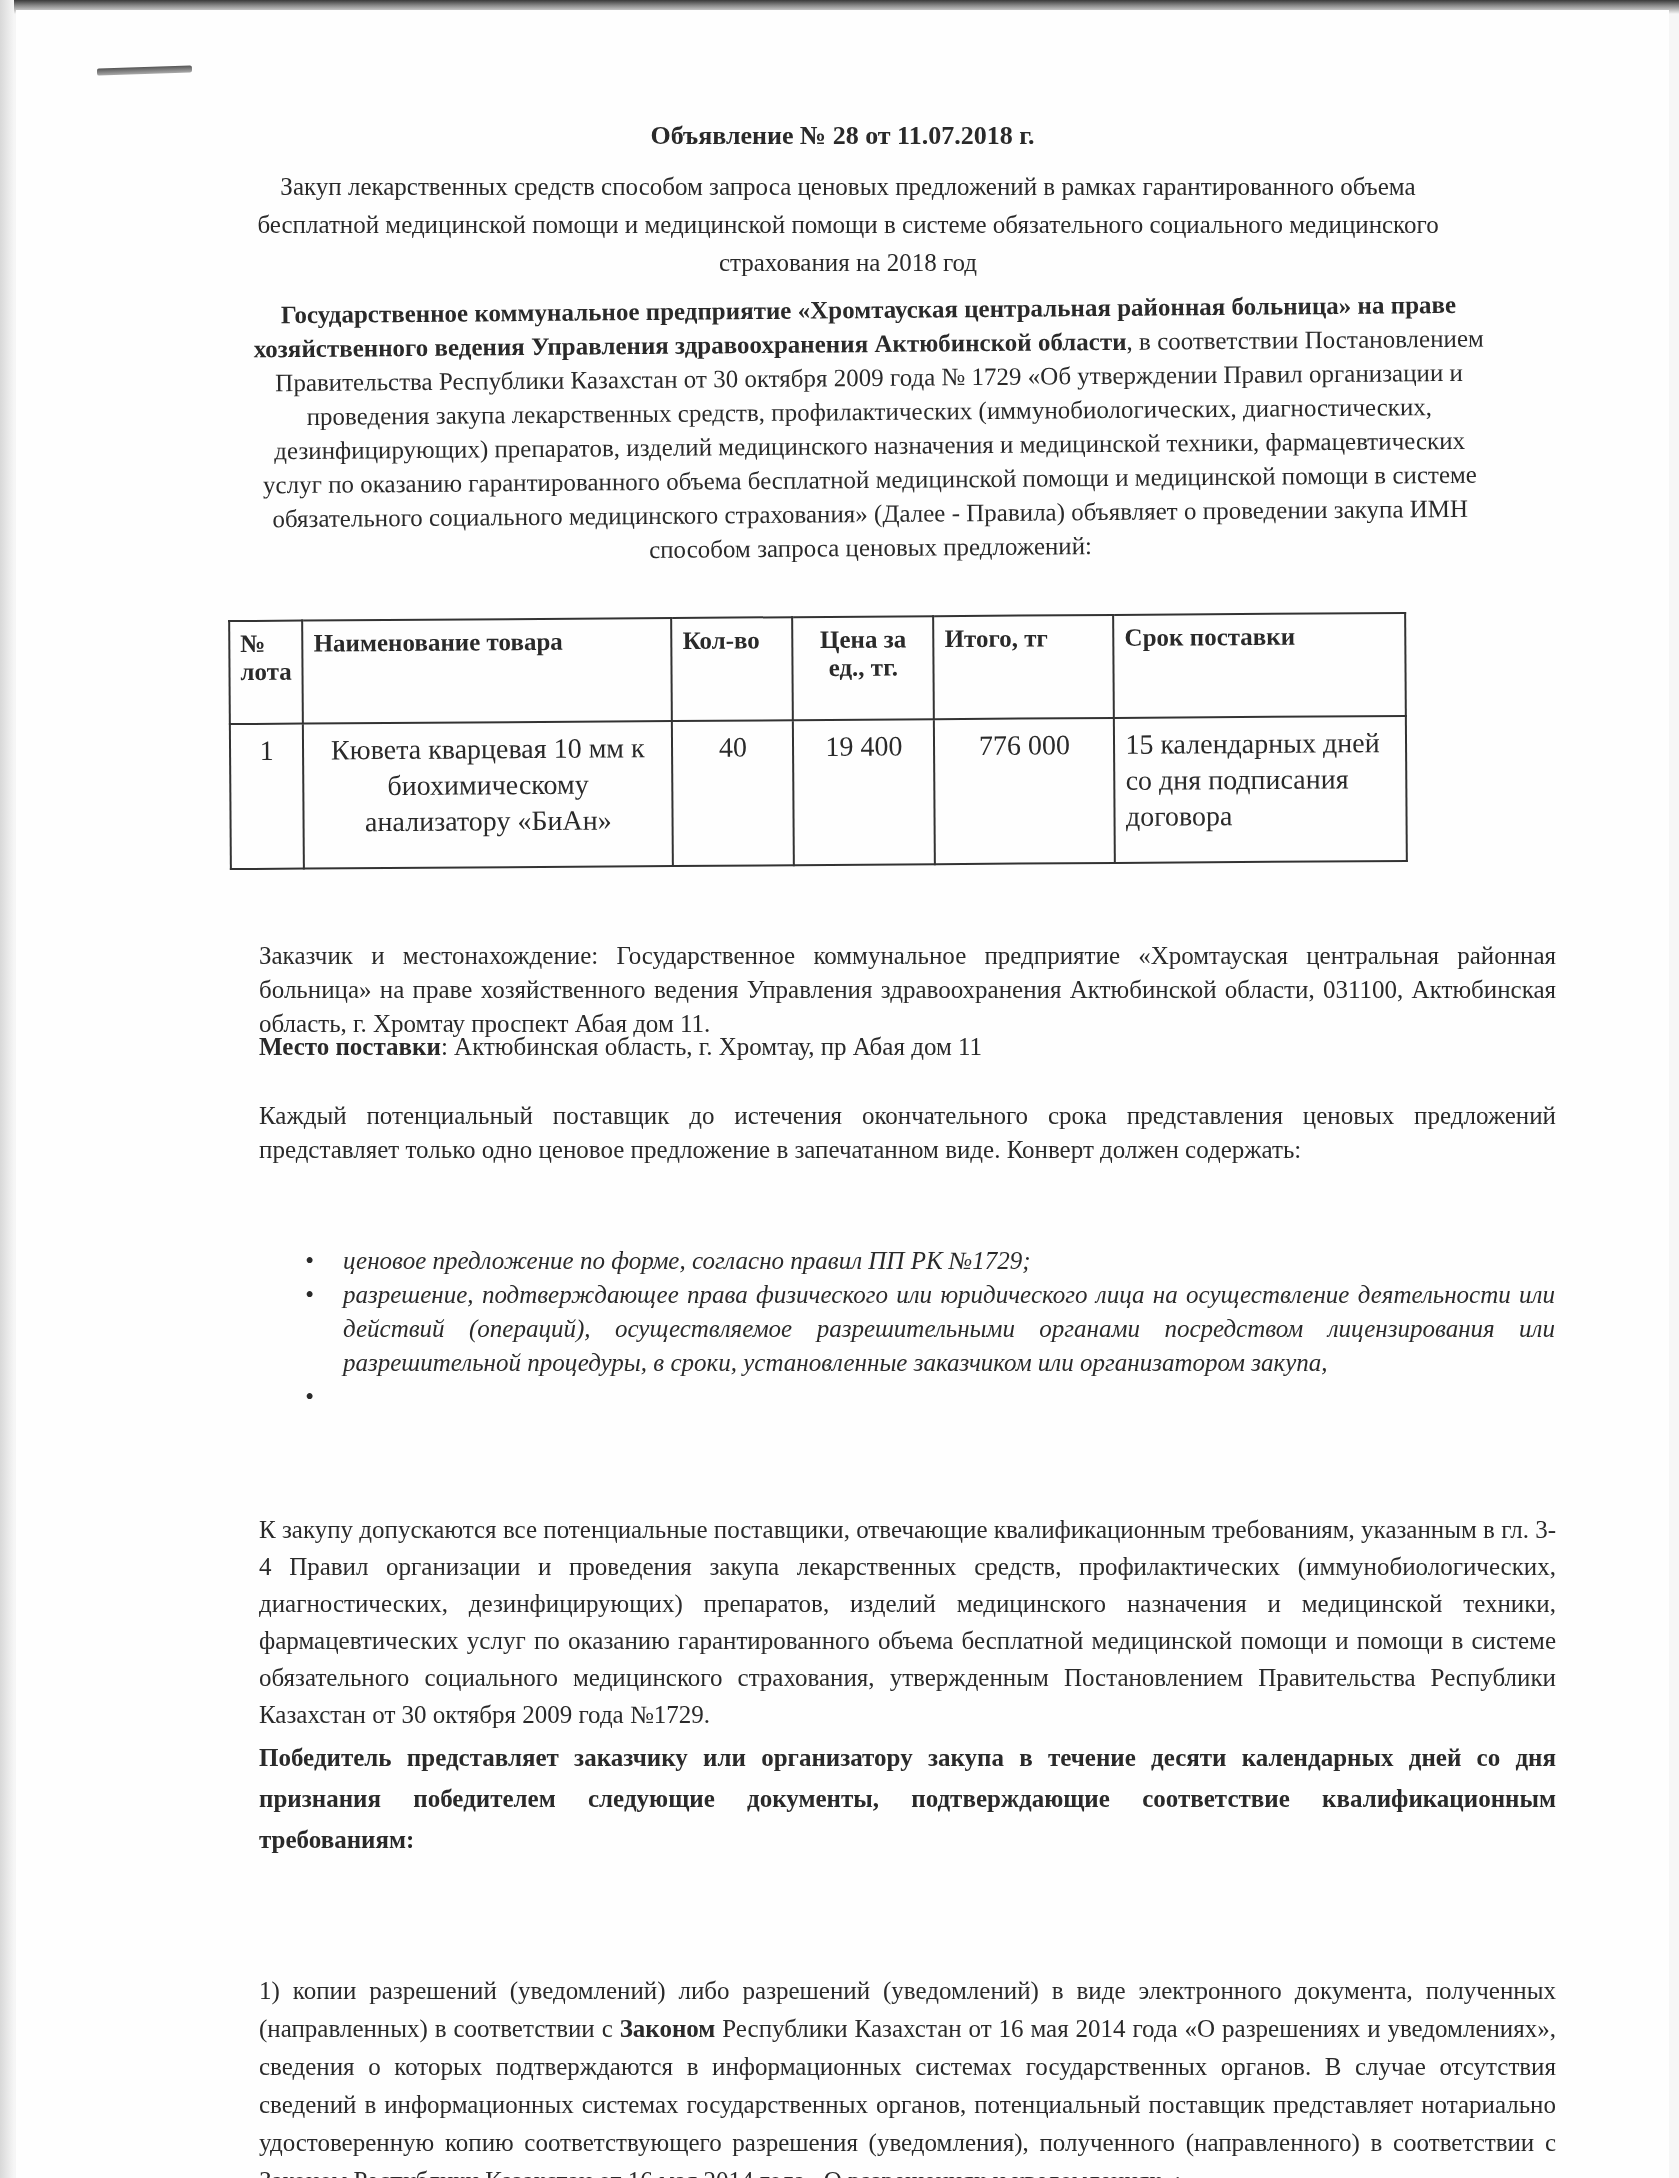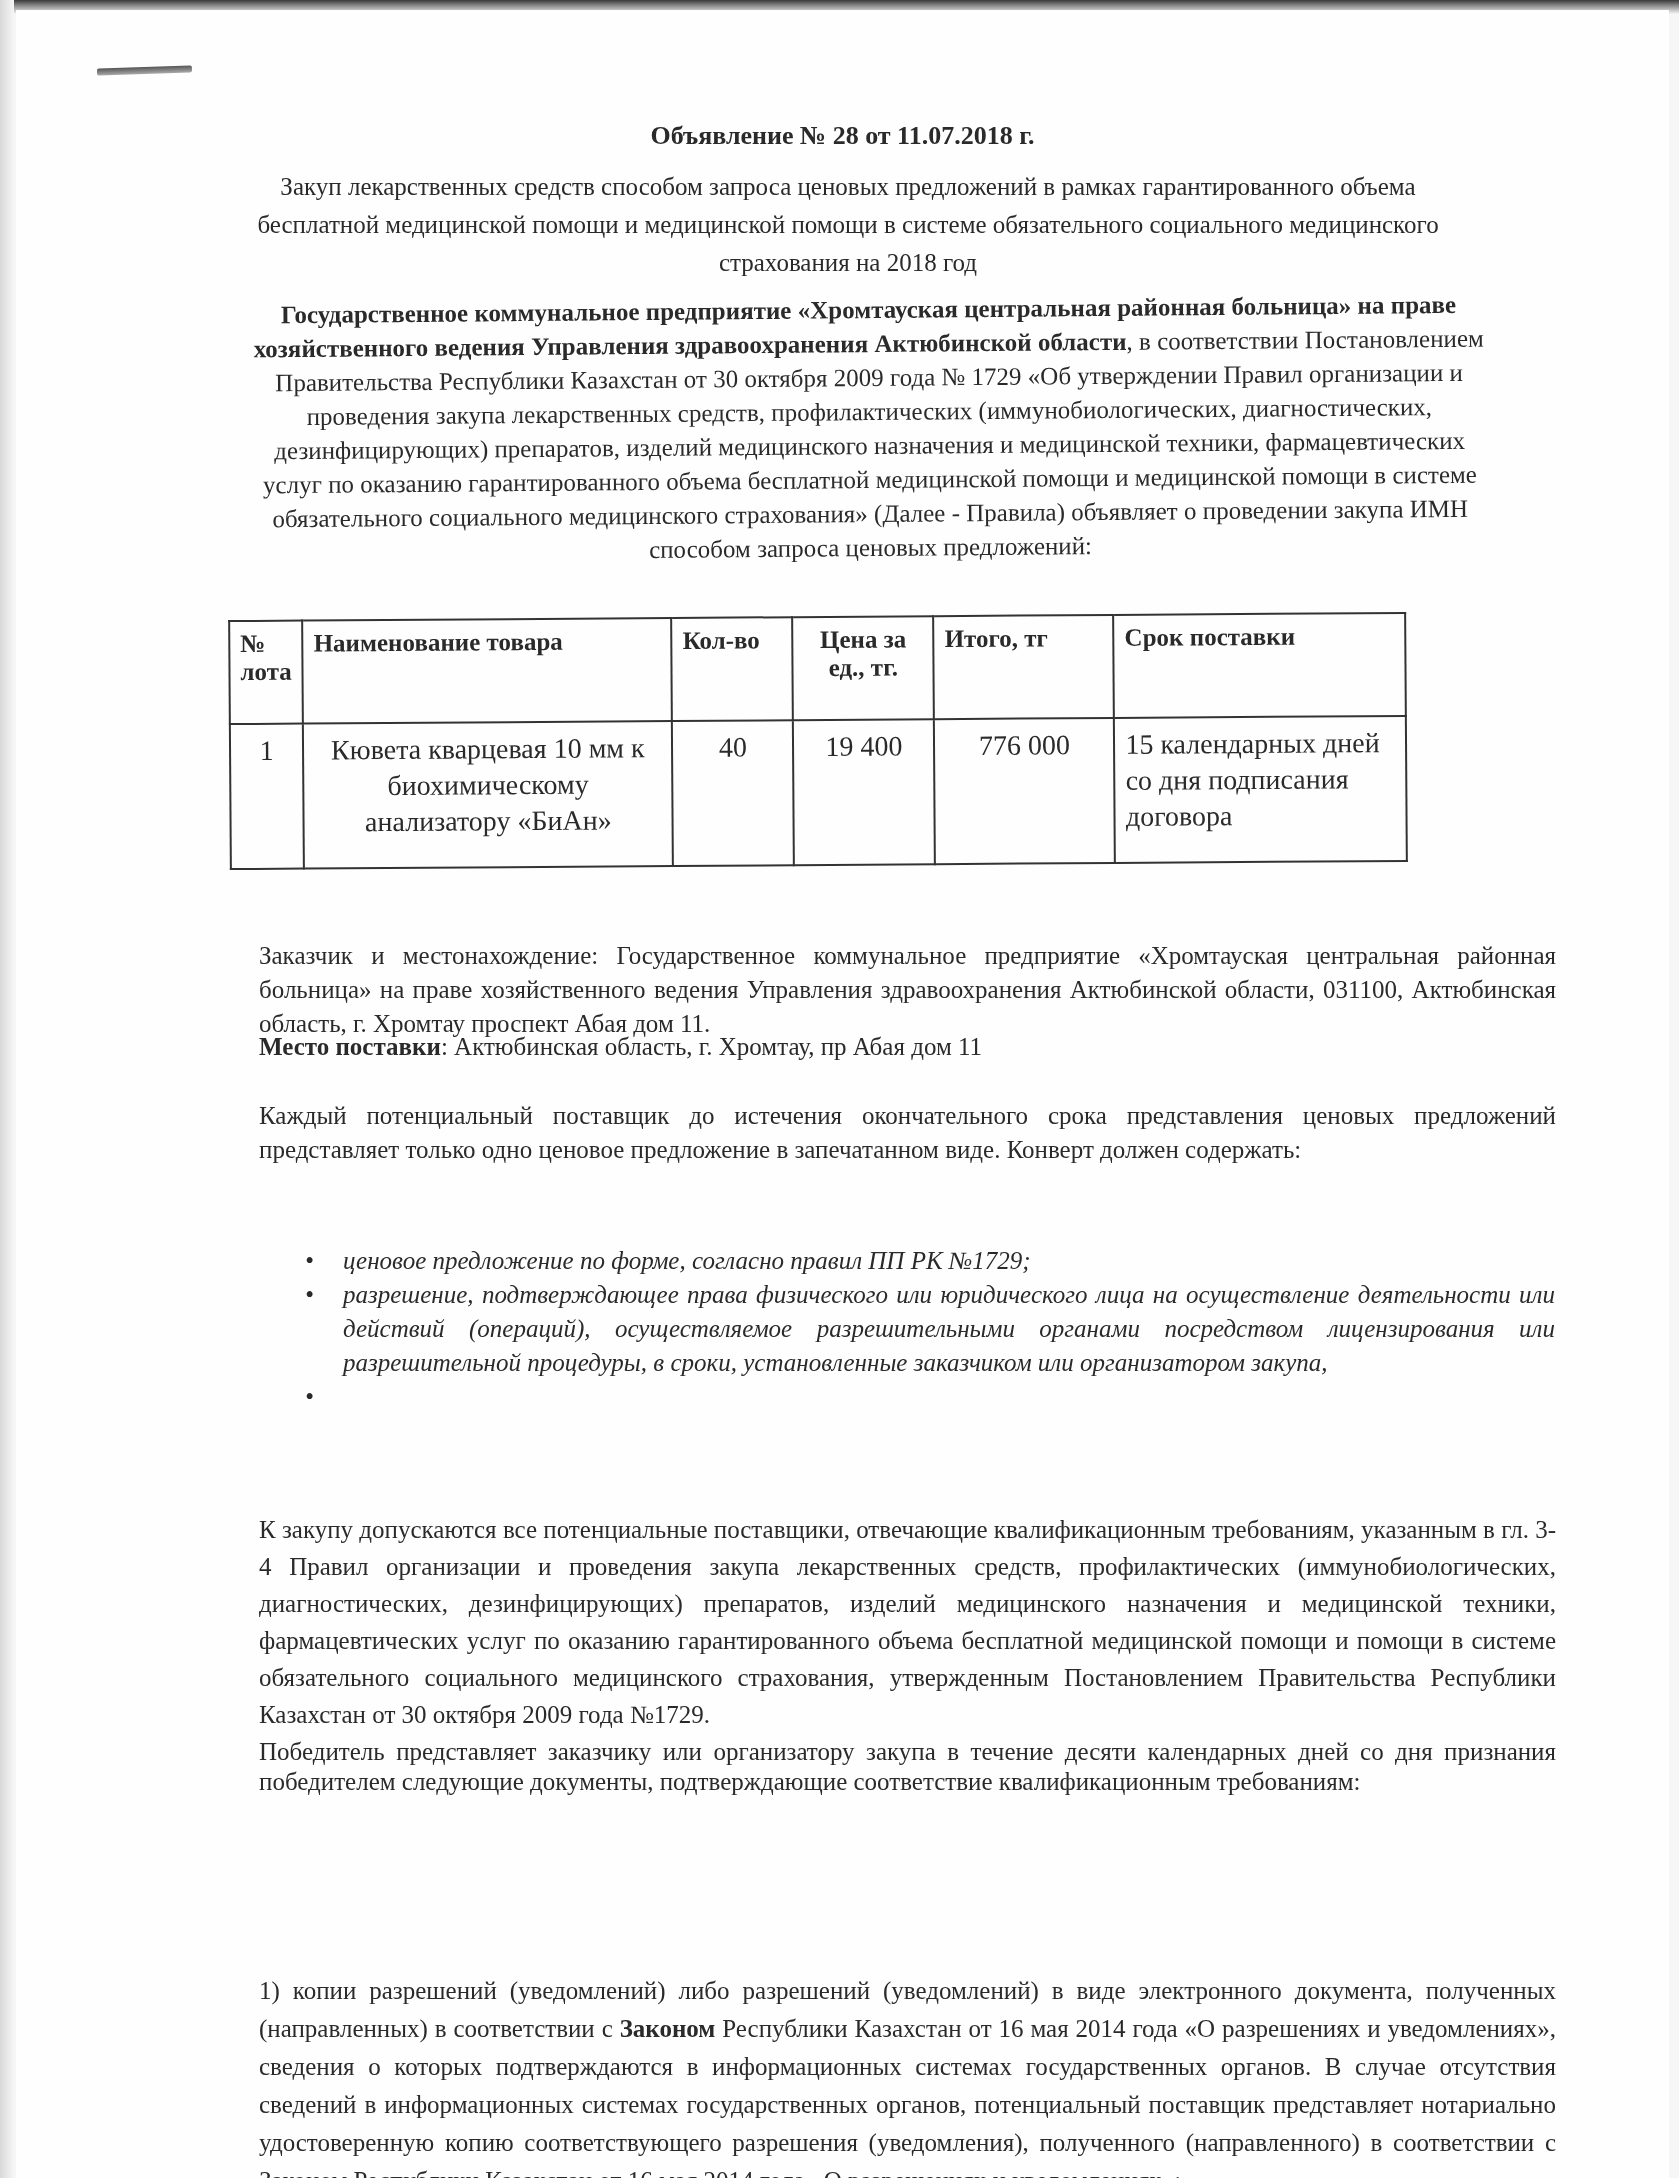--- a/index.html
+++ b/index.html
@@ -105,19 +105,19 @@
   <div class="para italic" style="top:1089px;">Каждый потенциальный поставщик до истечения окончательного срока представления ценовых предложений представляет только одно ценовое предложение в запечатанном виде. Конверт должен содержать:</div>
 
   <ul class="bullets">
     <li><span class="dot">•</span><span>ценовое предложение по форме, согласно правил ПП РК №1729;</span></li>
     <li><span class="dot">•</span><span>разрешение, подтверждающее права физического или юридического лица на осуществление деятельности или действий (операций), осуществляемое разрешительными органами посредством лицензирования или разрешительной процедуры, в сроки, установленные заказчиком или организатором закупа,</span></li>
     <li><span class="dot">•</span></li>
   </ul>
 
   <div class="para italic" style="top:1501px; line-height:37px;">К закупу допускаются все потенциальные поставщики, отвечающие квалификационным требованиям, указанным в гл. 3-4 Правил организации и проведения закупа лекарственных средств, профилактических (иммунобиологических, диагностических, дезинфицирующих) препаратов, изделий медицинского назначения и медицинской техники, фармацевтических услуг по оказанию гарантированного объема бесплатной медицинской помощи и помощи в системе обязательного социального медицинского страхования, утвержденным Постановлением Правительства Республики Казахстан от 30 октября 2009 года №1729.</div>
 
-  <div class="para" style="top:1727px; line-height:30px;">Победитель представляет заказчику или организатору закупа в течение десяти календарных дней со дня признания победителем следующие документы, подтверждающие соответствие квалификационным требованиям:</div>
+  <div class="para" style="top:1727px; line-height:41px;font-weight:bold;">Победитель представляет заказчику или организатору закупа в течение десяти календарных дней со дня признания победителем следующие документы, подтверждающие соответствие квалификационным требованиям:</div>
 
   <div class="para" style="top:1962px; line-height:38px;">
     <span>1) копии разрешений (уведомлений) либо разрешений (уведомлений) в виде электронного документа, полученных (направленных) в соответствии с </span><b>Законом</b><span> Республики Казахстан от 16 мая 2014 года «О разрешениях и уведомлениях», сведения о которых подтверждаются в информационных системах государственных органов. В случае отсутствия сведений в информационных системах государственных органов, потенциальный поставщик представляет нотариально удостоверенную копию соответствующего разрешения (уведомления), полученного (направленного) в соответствии с Законом Республики Казахстан от 16 мая 2014 года «О разрешениях и уведомлениях»;</span>
   </div>
 </div>
 
 
 </body></html>

